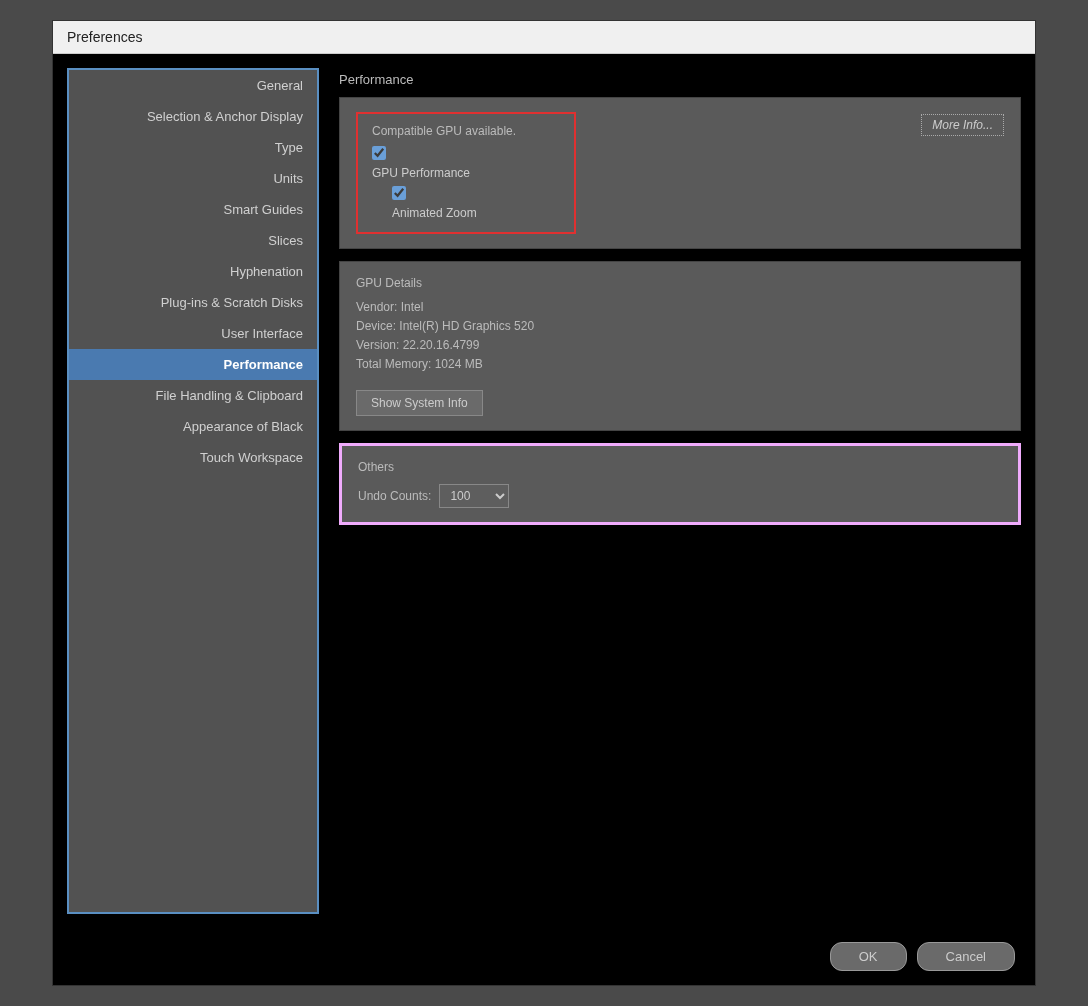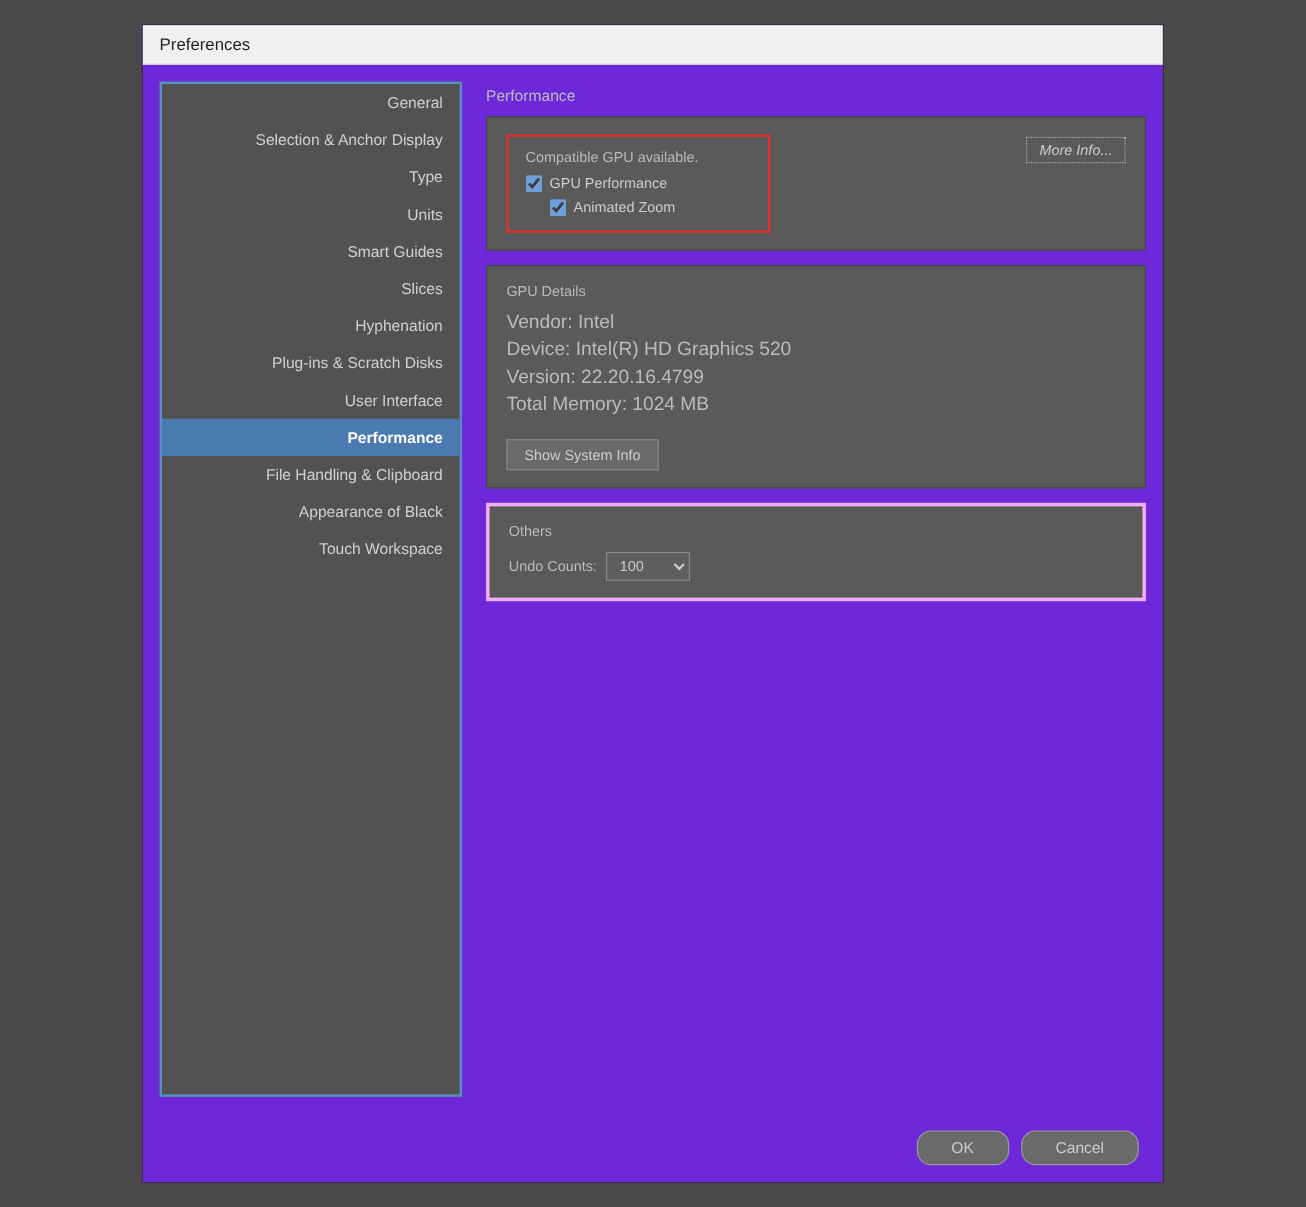--- a/index.html
+++ b/index.html
@@ -8,23 +8,23 @@
       font-family: Arial, sans-serif;
       font-size: 13px;
       color: #ccc;
       width: 1088px;
       height: 1006px;
       display: flex;
       align-items: center;
       justify-content: center;
     }
     .dialog {
-      width: 852px;
+      width: 984px;
       height: 966px;
-      background: #6d28d9;
+      background: #000000;
       border: 1px solid #333;
       display: flex;
       flex-direction: column;
       position: relative;
     }
     .title-bar {
       background: #f0f0f0;
       color: #222;
       padding: 8px 14px;
       font-size: 14px;
@@ -88,23 +88,24 @@
       display: inline-block;
       min-width: 220px;
     }
     .gpu-available-text {
       color: #bbb;
       font-size: 12px;
       margin-bottom: 8px;
     }
     .checkbox-row {
       display: flex;
-      align-items: center;
+      align-items: flex-start;
       gap: 6px;
       margin-bottom: 6px;
+      flex-direction: column;
     }
     .checkbox-row:last-child {
       margin-bottom: 0;
       margin-left: 20px;
     }
     .checkbox-row input[type="checkbox"] {
       accent-color: #6a9fd8;
       width: 14px;
       height: 14px;
       cursor: pointer;
@@ -136,21 +137,21 @@
       padding: 14px 16px;
       margin-bottom: 12px;
     }
     .gpu-details-title {
       color: #bbb;
       font-size: 12px;
       margin-bottom: 10px;
     }
     .detail-line {
       color: #bbb;
-      font-size: 16px;
+      font-size: 12px;
       margin-bottom: 5px;
     }
     .show-sys-btn {
       margin-top: 14px;
       background: #6a6a6a;
       border: 1px solid #888;
       color: #ccc;
       padding: 5px 14px;
       font-size: 12px;
       cursor: pointer;

